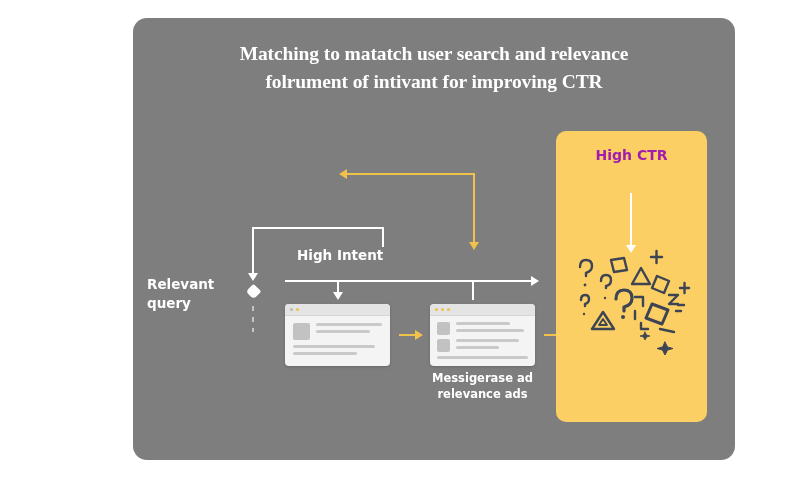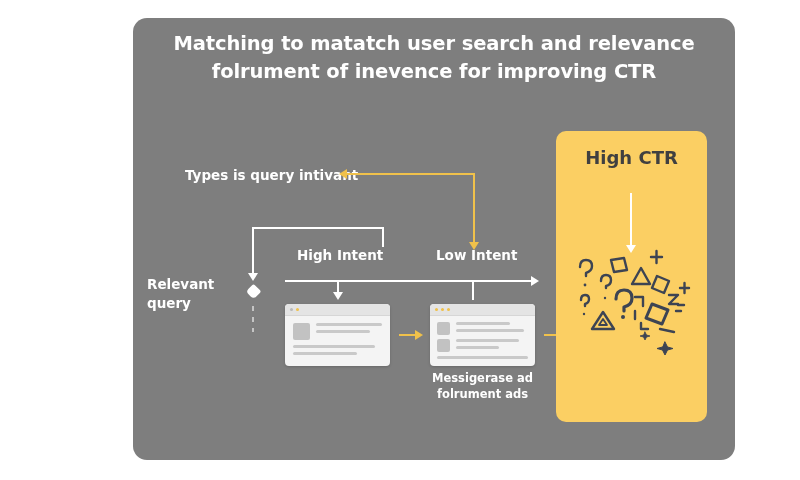--- a/index.html
+++ b/index.html
@@ -31,28 +31,29 @@
     width: 602px;
     height: 442px;
     background: #7e7e7e;
     border-radius: 14px;
   }
 
   
   .title-block {
     position: absolute;
     left: 40px;
-    top: 12px;
+    top: 22px;
     width: 522px;
     text-align: center;
     color: #ffffff;
     font-weight: bold;
     font-size: 19.5px;
     line-height: 28px;
     letter-spacing: -0.1px;
+    font-family: Liberation Serif, serif;
   }
   .title-line { display: block; white-space: nowrap; }
 
   
   .lbl {
     position: absolute;
     color: #ffffff;
     font-weight: bold;
     font-size: 13.5px;
     line-height: 19px;
@@ -156,23 +157,23 @@
     width: 151px;
     height: 291px;
     background: #fbcf63;
     border-radius: 10px;
   }
   .panel-title {
     position: absolute;
     top: 16px;
     left: 0; right: 0;
     text-align: center;
-    color: #404040;
-    font-weight: bold;
-    font-size: 18px;
+    color: #a21caf;
+    font-weight: bold;
+    font-size: 14px;
     white-space: nowrap;
   }
   .panel-sub {
     position: absolute;
     top: 37px;
     left: 0; right: 0;
     text-align: center;
     color: #4a4133;
     font-weight: bold;
     font-size: 12.5px;
@@ -182,24 +183,23 @@
 </style>
 </head>
 <body>
 
 <div id="stage">
 
   <div class="slide-card">
 
     <div class="title-block">
       <span class="title-line">Matching to matatch user search and relevance</span>
-      <span class="title-line">folrument of inevence for improving CTR</span>
-    </div>
-
-    <div class="lbl" style="left:52px; top:148px;">Types is query intivant</div>
+      <span class="title-line">folrument of intivant for improving CTR</span>
+    </div>
+
 
     <div class="line-h y" style="left:214px; top:155px; width:128px;"></div>
 
     <div class="tri left" style="left:206px; top:151px;"></div>
 
     <div class="line-v y" style="left:340px; top:155px; height:72px;"></div>
     <div class="tri down y" style="left:336px; top:224px;"></div>
 
     <div class="line-h" style="left:119px; top:209px; width:132px;"></div>
     <div class="line-v" style="left:249px; top:209px; height:20px;"></div>
@@ -207,21 +207,20 @@
     <div class="tri down" style="left:115px; top:255px;"></div>
     <div class="diamond" style="left:115px; top:268px;"></div>
     <div class="dash-v" style="left:119px; top:288px; height:26px;"></div>
 
     <div class="lbl center" style="left:14px; top:257px; width:88px; white-space:normal;">
       <span>Relevant</span><br>
       <span>query</span>
     </div>
 
     <div class="lbl" style="left:164px; top:228px;">High Intent</div>
-    <div class="lbl" style="left:303px; top:228px;">Low Intent</div>
 
     <div class="line-h" style="left:152px; top:262px; width:248px;"></div>
     <div class="tri right" style="left:398px; top:258px;"></div>
 
     <div class="line-v" style="left:204px; top:262px; height:15px;"></div>
     <div class="tri down" style="left:200px; top:274px;"></div>
 
     <div class="line-v" style="left:339px; top:262px; height:20px;"></div>
 
     <div class="browser" style="left:152px; top:286px; width:105px; height:62px;">
@@ -273,21 +272,21 @@
         <div class="row" style="margin-bottom:0;">
           <div class="lines">
             <div class="ln" style="width:100%;"></div>
           </div>
         </div>
       </div>
     </div>
 
     <div class="caption" style="left:297px; top:352px; width:105px;">
       <span>Messigerase ad</span><br>
-      <span>folrument ads</span>
+      <span>relevance ads</span>
     </div>
 
     <div class="line-h y" style="left:411px; top:316px; width:18px;"></div>
     <div class="tri right y" style="left:427px; top:312px;"></div>
 
   </div>
 
   <div class="panel">
     <div class="panel-title">High CTR</div>
 

